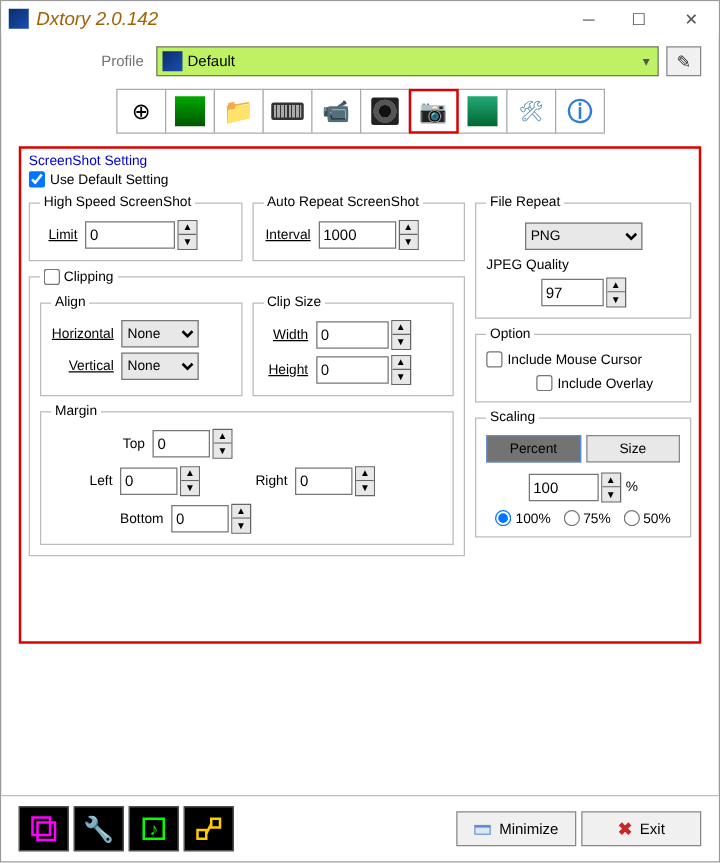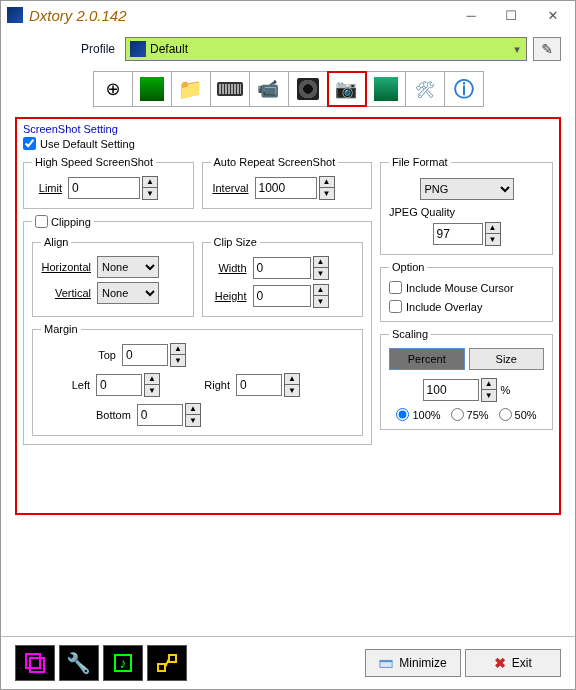--- a/index.html
+++ b/index.html
@@ -6,21 +6,21 @@
   body { font-family: "Segoe UI", Tahoma, sans-serif; font-size: 11px; background: #fff; width: 576px; height: 690px; overflow: hidden; border: 1px solid #999; position: relative; }
   
   .titlebar { height: 28px; display: flex; align-items: center; padding: 0 0 0 6px; background: #fff; }
   .titlebar .app-icon { width: 16px; height: 16px; background: linear-gradient(135deg,#0b2d6b,#1a4fb0); margin-right: 6px; }
   .titlebar .title { flex: 1; font-size: 15px; color: #a16207; font-style: italic; }
   .titlebar .winbtns { display: flex; height: 100%; }
   .titlebar .winbtn { width: 40px; display: flex; align-items: center; justify-content: center; color: #555; font-size: 13px; }
   .titlebar .winbtn.close { width: 44px; }
 
   .profile-row { display: flex; align-items: center; padding: 8px 14px 8px 14px; }
-  .profile-row .label { width: 110px; text-align: right; padding-right: 10px; font-size: 12px; color: #0f172a; }
+  .profile-row .label { width: 110px; text-align: right; padding-right: 10px; font-size: 12px; color: #737373; }
   .profile-combo { display: flex; align-items: center; flex: 1; height: 24px; border: 1px solid #767676; background: #bef264; margin-right: 6px; }
   .profile-combo .ico { width: 16px; height: 16px; margin: 0 4px; background: linear-gradient(135deg,#0b2d6b,#1a4fb0); }
   .profile-combo .text { flex: 1; font-size: 12px; }
   .profile-combo .arrow { width: 18px; text-align: center; color: #555; }
   .pencil-btn { width: 28px; height: 24px; border: 1px solid #888; background: #f0f0f0; display: flex; align-items: center; justify-content: center; font-size: 14px; color: #333; }
 
   .toolbar { display: flex; justify-content: center; padding: 2px 0 4px 0; }
   .tool-tab { width: 40px; height: 36px; border: 1px solid #aaa; background: #fff; margin-right: -1px; display: flex; align-items: center; justify-content: center; font-size: 18px; position: relative; }
   .tool-tab.active { border: 2px solid #d00; z-index: 2; }
   .tool-tab.info { color: #2b7dd6; font-weight: bold; font-size: 20px; }
@@ -242,39 +242,39 @@
               </div>
             <span></span>
               <span></span>
           </div>
         </fieldset>
       </fieldset>
     </div>
 
     <div class="rightcol">
       <fieldset>
-        <legend>File Format</legend>
+        <legend>File Repeat</legend>
         <select class="format-select"><option>PNG</option></select>
         <div style="margin-bottom:4px;">JPEG Quality</div>
         <div class="field-row" style="justify-content:center;">
           <input class="numfield" style="width: 50px;" value="97">
           <div class="spinbtns">
               <span>▲</span>
               <span>▼</span>
             </div>
         </div>
       </fieldset>
 
       <fieldset>
         <legend>Option</legend>
         <label class="checkrow">
             <input type="checkbox" style="">
             <span>Include Mouse Cursor</span>
           </label>
-        <label class="checkrow" style="margin-bottom:0;">
+        <label class="checkrow" style="margin-bottom:0;margin-left:40px;">
             <input type="checkbox" style="">
             <span>Include Overlay</span>
           </label>
       </fieldset>
 
       <fieldset>
         <legend>Scaling</legend>
         <div class="scaling-toggle">
           <div class="tgl active">Percent</div>
           <div class="tgl">Size</div>

